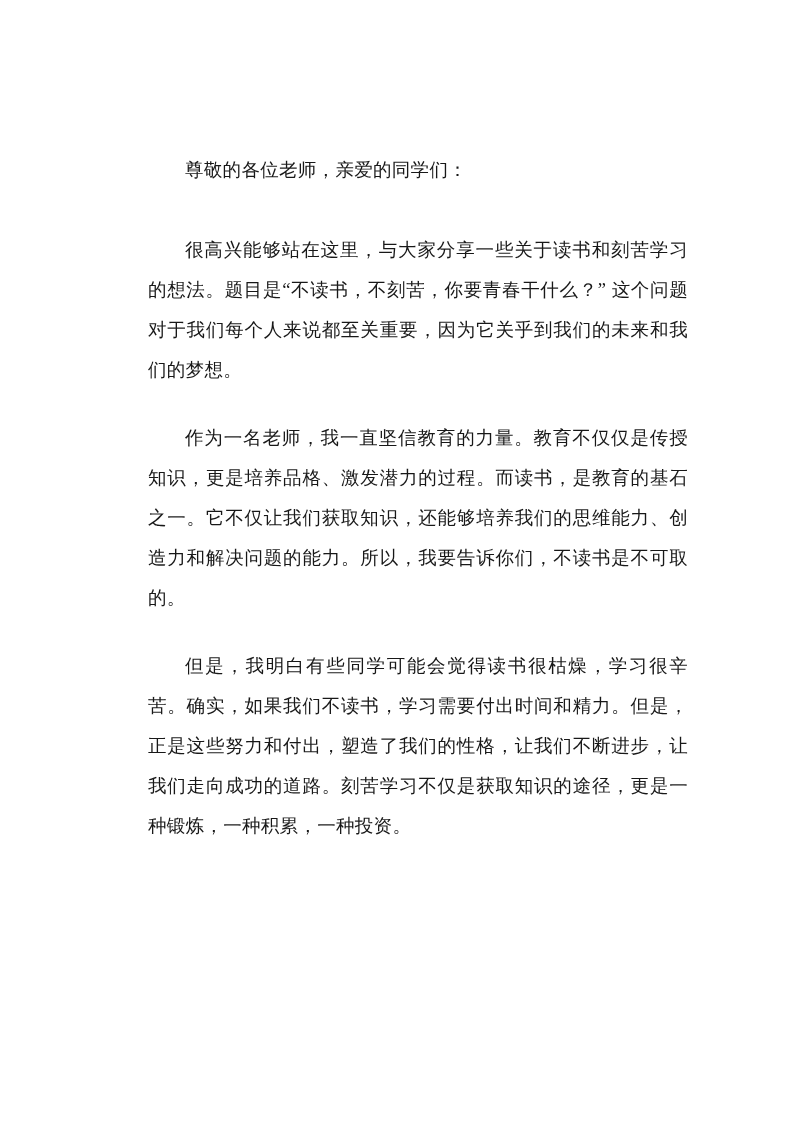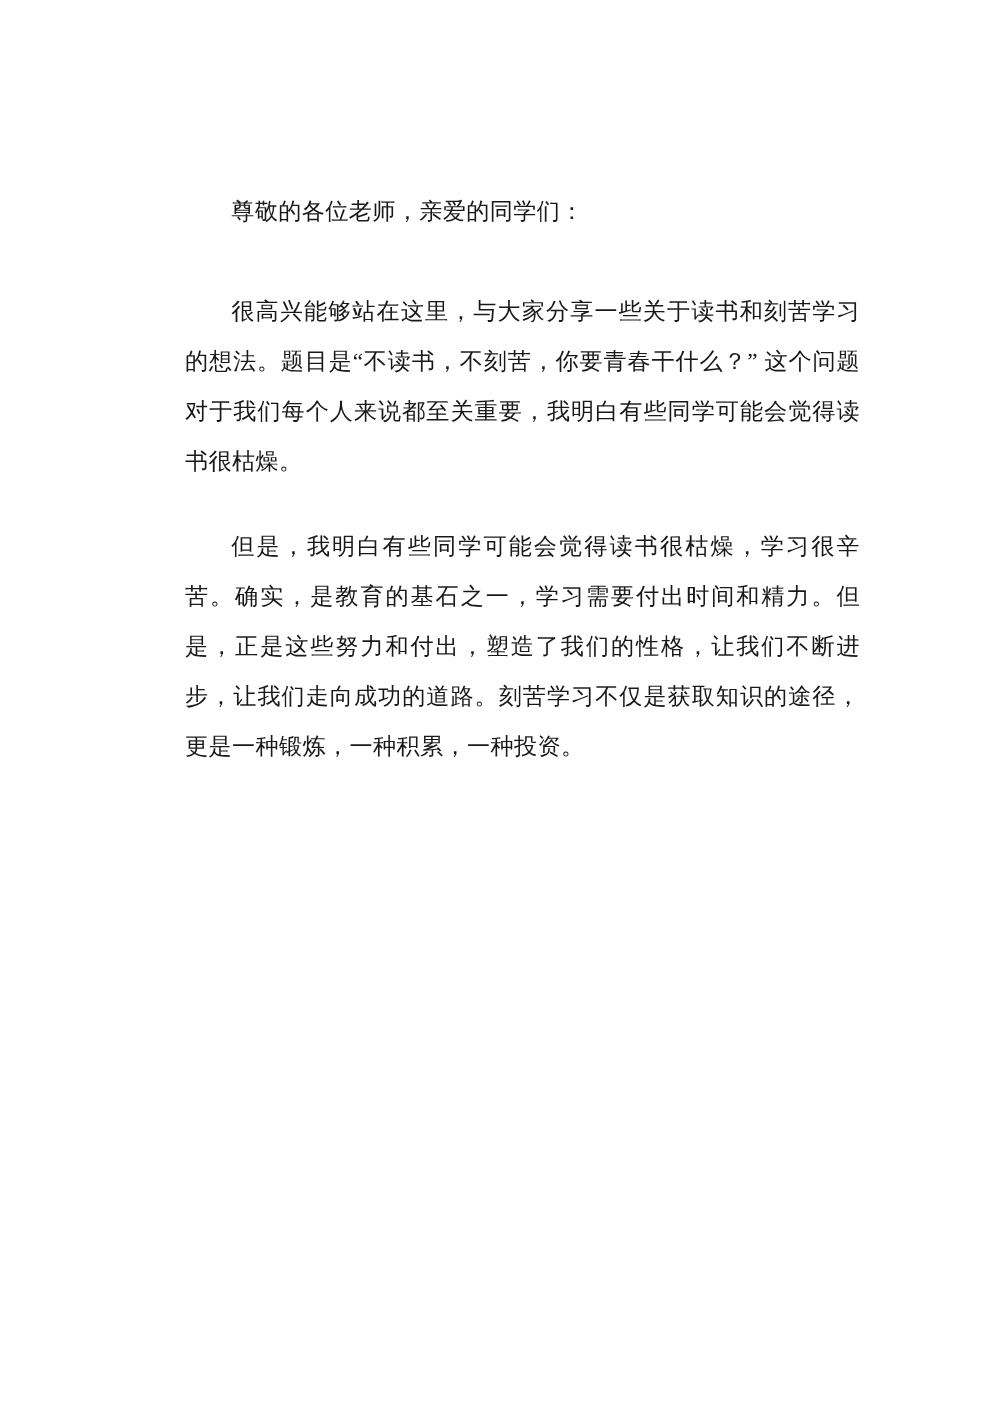--- a/index.html
+++ b/index.html
@@ -42,16 +42,17 @@
   .para-salutation {
     margin-bottom: 40px;
   }
 </style>
 </head>
 <body>
 
 <div class="page">
   <div class="doc-body">
     <p class="para para-salutation">尊敬的各位老师，亲爱的同学们：</p>
-    <p class="para">很高兴能够站在这里，与大家分享一些关于读书和刻苦学习的想法。题目是“不读书，不刻苦，你要青春干什么？” 这个问题对于我们每个人来说都至关重要，我明白有些同学可能会觉得读书很枯燥。</p>
-    <p class="para">但是，我明白有些同学可能会觉得读书很枯燥，学习很辛苦。确实，是教育的基石之一，学习需要付出时间和精力。但是，正是这些努力和付出，塑造了我们的性格，让我们不断进步，让我们走向成功的道路。刻苦学习不仅是获取知识的途径，更是一种锻炼，一种积累，一种投资。</p>
+    <p class="para">很高兴能够站在这里，与大家分享一些关于读书和刻苦学习的想法。题目是“不读书，不刻苦，你要青春干什么？” 这个问题对于我们每个人来说都至关重要，因为它关乎到我们的未来和我们的梦想。</p>
+    <p class="para">作为一名老师，我一直坚信教育的力量。教育不仅仅是传授知识，更是培养品格、激发潜力的过程。而读书，是教育的基石之一。它不仅让我们获取知识，还能够培养我们的思维能力、创造力和解决问题的能力。所以，我要告诉你们，不读书是不可取的。</p>
+    <p class="para">但是，我明白有些同学可能会觉得读书很枯燥，学习很辛苦。确实，如果我们不读书，学习需要付出时间和精力。但是，正是这些努力和付出，塑造了我们的性格，让我们不断进步，让我们走向成功的道路。刻苦学习不仅是获取知识的途径，更是一种锻炼，一种积累，一种投资。</p>
   </div>
 </div>
 
 </body></html>

